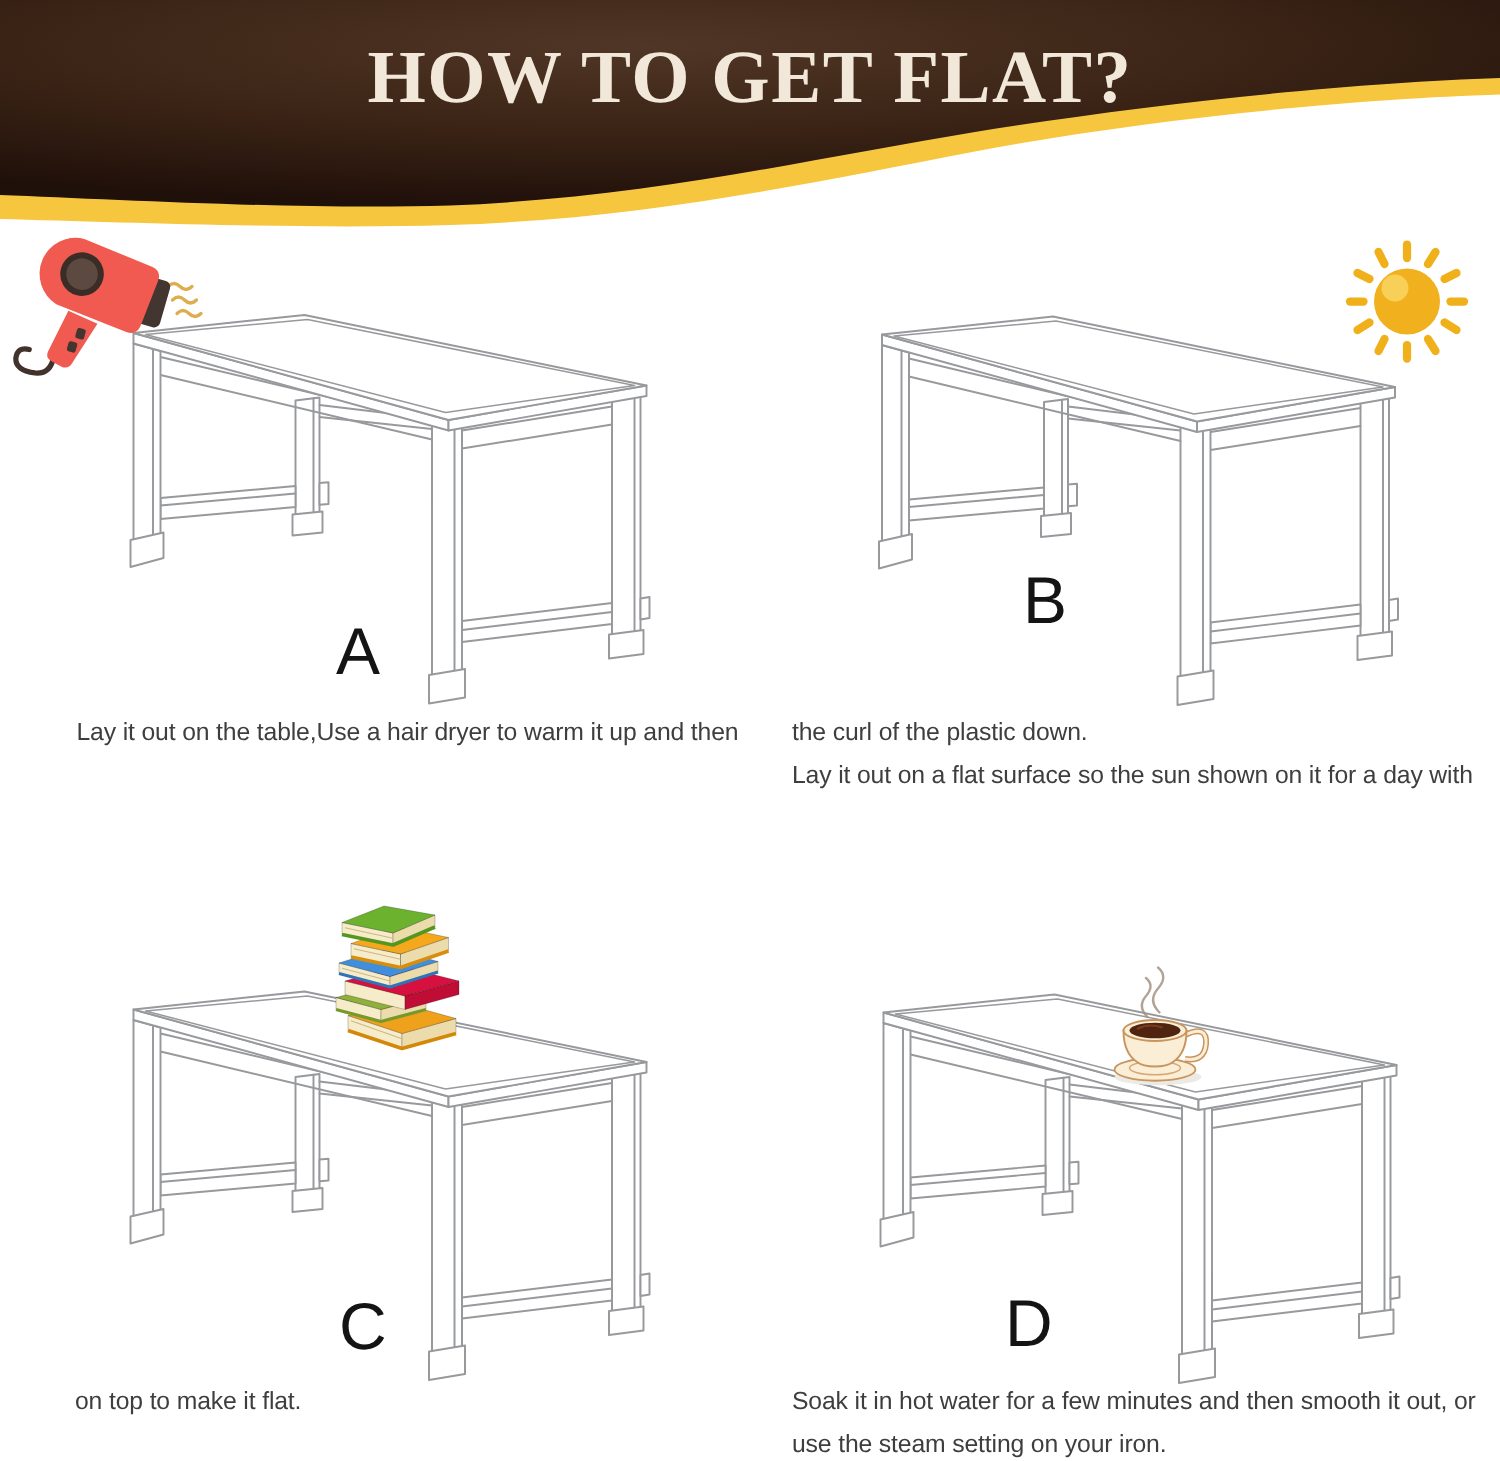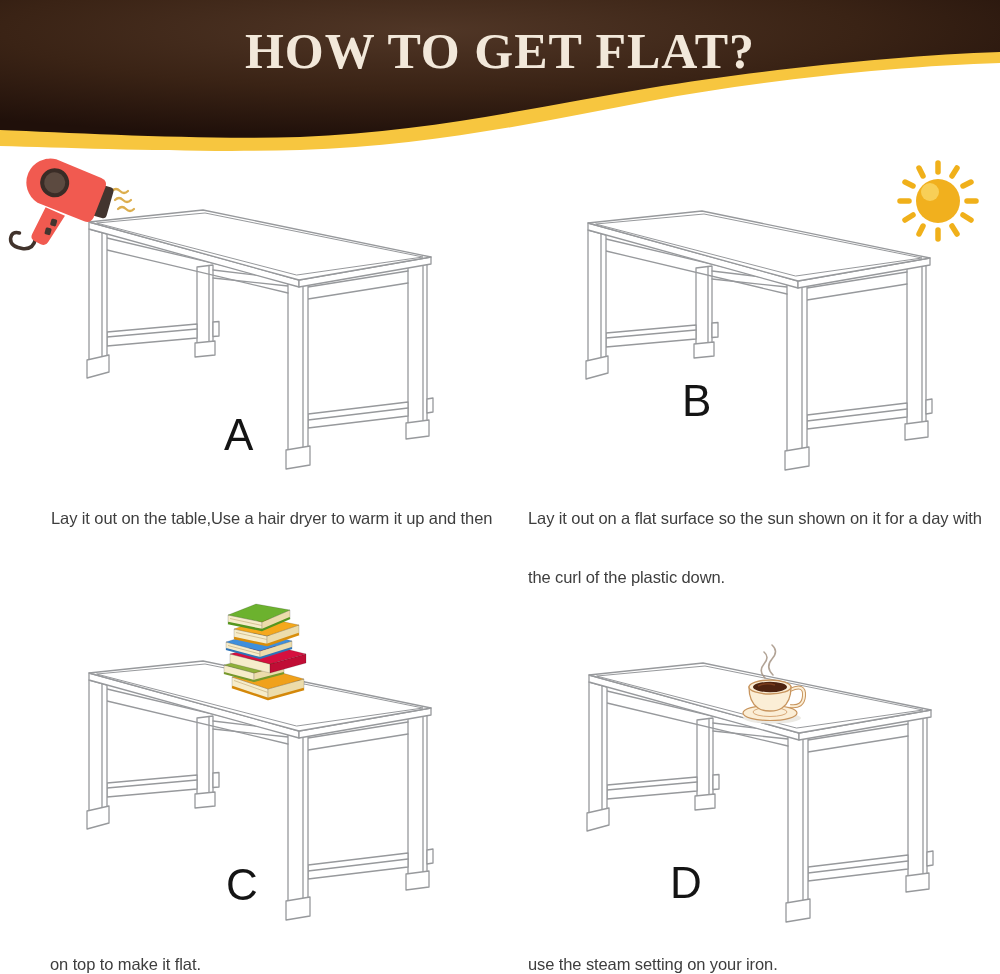--- a/index.html
+++ b/index.html
@@ -12,21 +12,21 @@
     color:#f2e8da;letter-spacing:1px;
   }
   .panel-label{
     position:absolute;font-family:"Liberation Sans",sans-serif;
     font-size:44px;font-weight:400;color:#141414;
   }
   .caption{
     position:absolute;width:465px;font-size:16.5px;line-height:28.5px;
     color:#3e3e3e;letter-spacing:-0.1px;
   }
-  .caption div{white-space:nowrap;margin-top:30px;}
+  .caption div{white-space:nowrap;}
   svg{display:block;}
 </style>
 </head>
 <body>
 
 <div class="stage">
 
   <svg width="0" height="0" style="position:absolute" aria-hidden="true">
     <defs>
       <g id="table-sketch" stroke="#97999c" stroke-width="1.3" fill="#ffffff" stroke-linejoin="round" stroke-linecap="round">
@@ -140,22 +140,22 @@
         <line x1="50" y1="17" x2="50" y2="8"></line>
         <line x1="64" y1="21" x2="69" y2="13"></line>
         <line x1="75" y1="31" x2="83" y2="27"></line>
       </g>
       <circle cx="50" cy="46" r="22" fill="#f1b01e"></circle>
       <circle cx="42" cy="37" r="9" fill="#f8cf57"></circle>
     </svg>
 
     <div class="panel-label" style="left:682px;top:376px">B</div>
     <div class="caption" style="left:528px;top:474px">
+      <div>the curl of the plastic down.</div>
       <div>Lay it out on a flat surface so the sun shown on it for a day with</div>
-      <div>the curl of the plastic down.</div>
     </div>
   </div>
 
   <div>
     <svg class="abs" style="left:85px;top:659px" width="350" height="270" viewBox="0 0 350 270">
       <use href="#table-sketch"></use>
     </svg>
 
     <svg class="abs" style="left:220px;top:599px" width="90" height="114" viewBox="0 0 90 114">
       <g stroke="rgba(0,0,0,0.25)" stroke-width="0.6" stroke-linejoin="round">
@@ -225,17 +225,18 @@
 
       <path d="M27,47 Q27,62 36,68 Q40,71 48,71 Q56,71 60,68 Q69,62 69,47 Z" fill="#fbeed6" stroke="#c8955e" stroke-width="1.3"></path>
       <ellipse cx="48" cy="47" rx="21" ry="7" fill="#fbeed6" stroke="#c8955e" stroke-width="1.3"></ellipse>
 
       <ellipse cx="48" cy="47" rx="17" ry="5.2" fill="#4f2410"></ellipse>
       <path d="M36,46 q8,-4 17,-1" fill="none" stroke="#7a3d1d" stroke-width="1.4"></path>
     </svg>
 
     <div class="panel-label" style="left:670px;top:858px">D</div>
     <div class="caption" style="left:528px;top:920px">
+      <div>Soak it in hot water for a few minutes and then smooth it out, or</div>
       <div>use the steam setting on your iron.</div>
     </div>
   </div>
 
 </div>
 
 </body></html>

